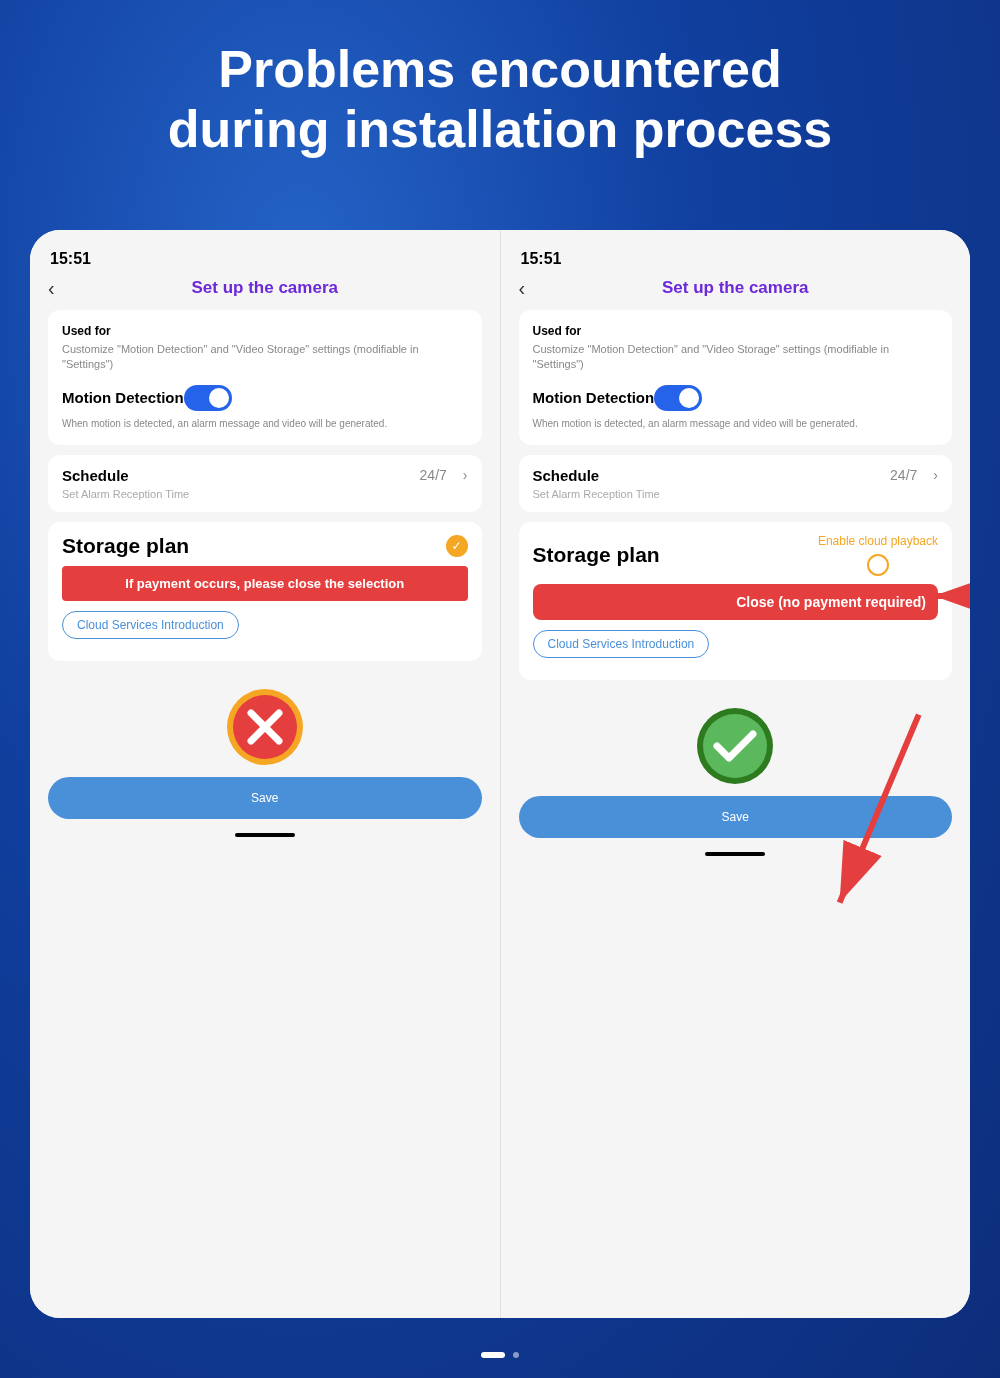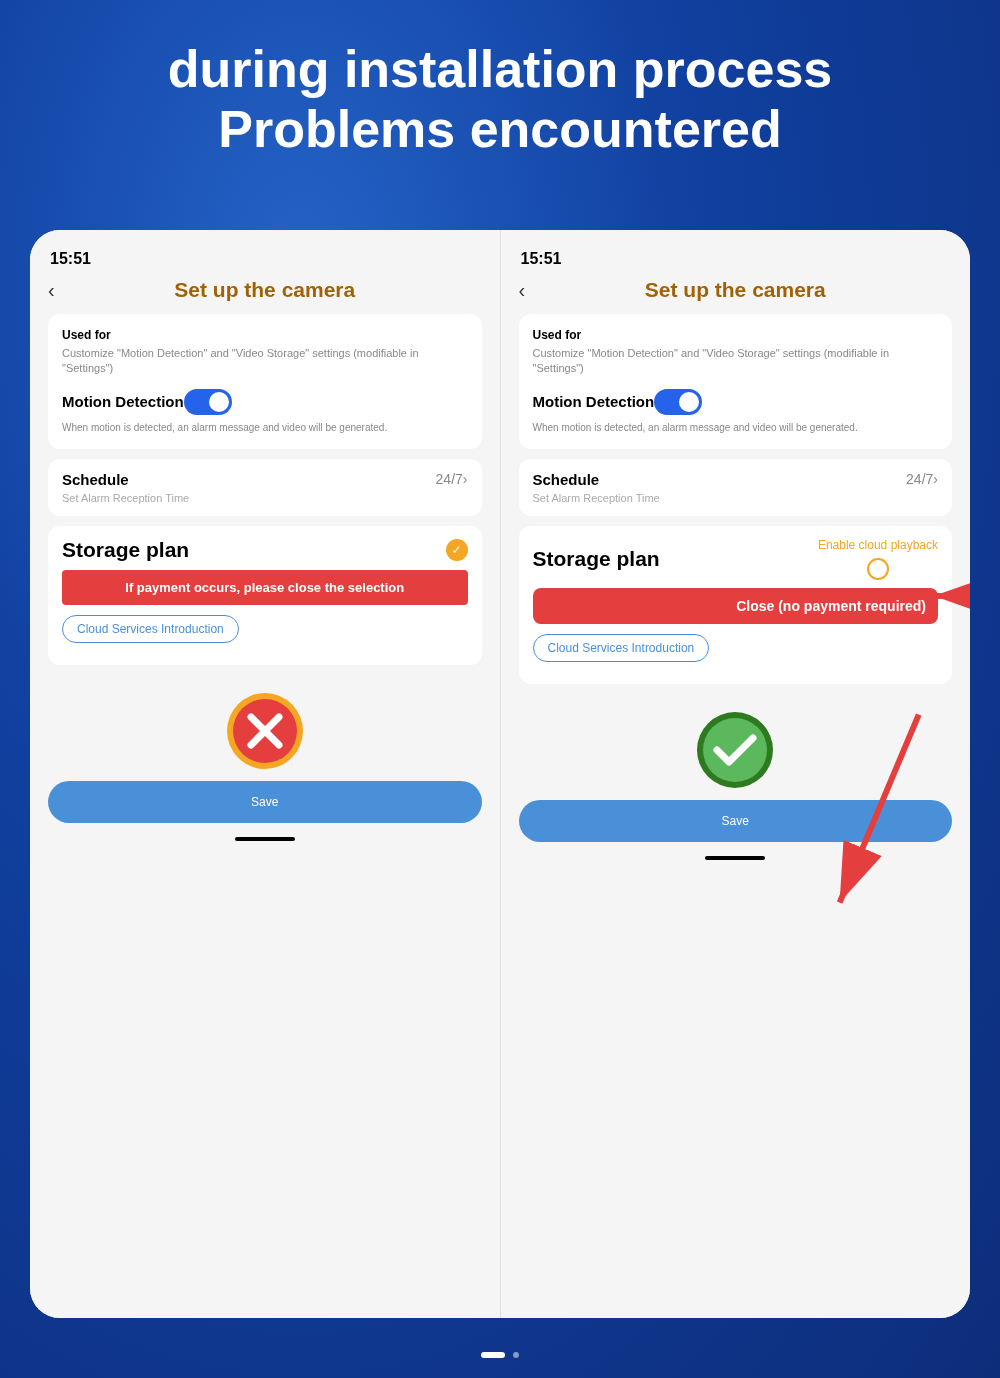--- a/index.html
+++ b/index.html
@@ -84,23 +84,23 @@
 
     .nav-back {
       position: absolute;
       left: 0;
       font-size: 20px;
       color: #333;
       cursor: pointer;
     }
 
     .nav-title {
-      font-size: 21px;
+      font-size: 17px;
       font-weight: 600;
-      color: #a16207;
+      color: #6d28d9;
     }
 
     
     .section-card {
       background: white;
       border-radius: 12px;
       padding: 14px 14px;
       margin-bottom: 10px;
     }
 
@@ -177,21 +177,21 @@
       font-size: 15px;
       font-weight: 600;
       color: #000;
     }
 
     .schedule-value {
       font-size: 14px;
       color: #888;
       display: flex;
       align-items: flex-end;
-      gap: 0;
+      gap: 16px;
     }
 
     .chevron {
       font-size: 14px;
       color: #888;
     }
 
     .schedule-sub {
       font-size: 11px;
       color: #aaa;
@@ -342,22 +342,22 @@
       top: 0; left: 0; right: 0; bottom: 0;
       pointer-events: none;
     }
   </style>
 </head>
 <body>
 
 <div class="bg-overlay"></div>
 
 <div class="main-title">
+  <div>Problems encountered</div>
   <div>during installation process</div>
-  <div>Problems encountered</div>
 </div>
 
 <div class="card-container">
   <div class="phones-row">
 
     <div class="phone-panel">
       <div class="status-bar">15:51</div>
 
       <div class="nav-bar">
         <span class="nav-back">‹</span>

